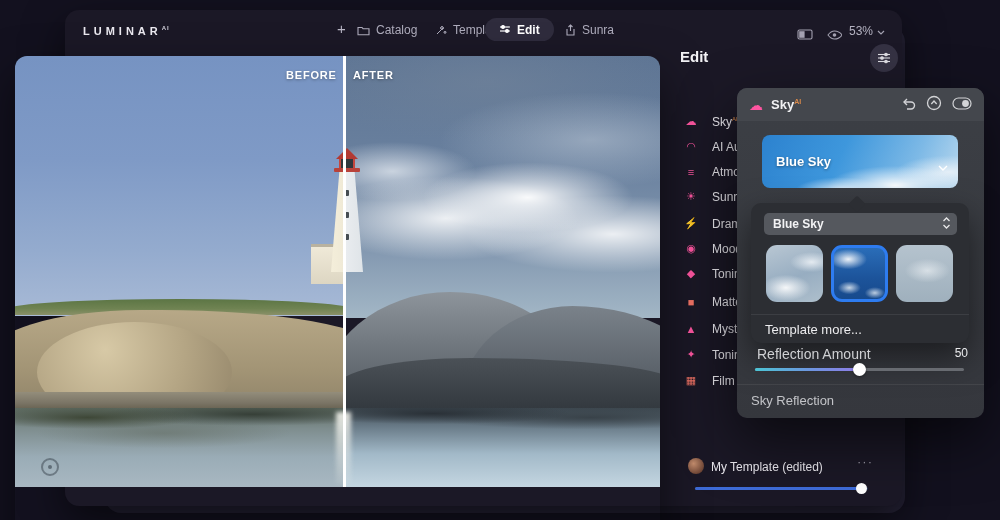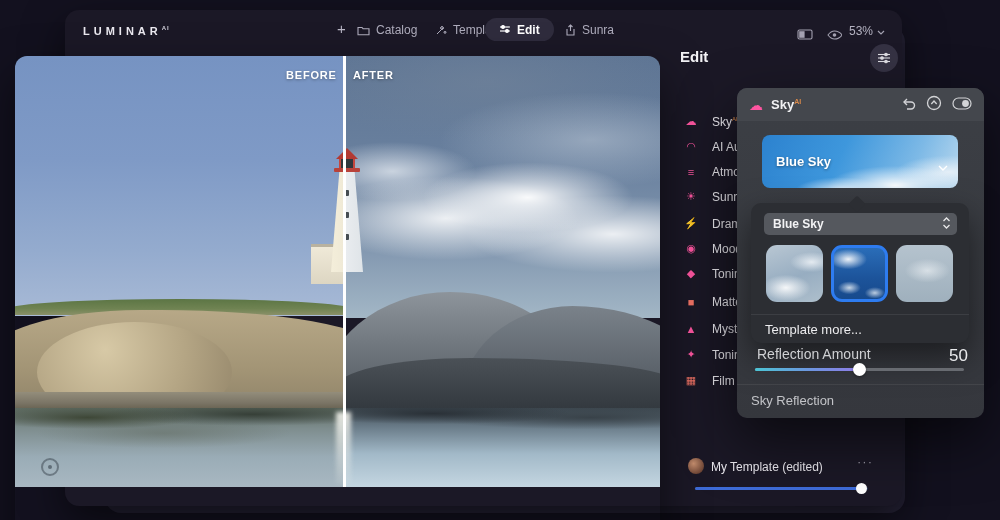--- a/index.html
+++ b/index.html
@@ -153,21 +153,21 @@
       radial-gradient(ellipse 14px 8px at 80% 88%, rgba(240,246,250,.75), transparent 72%),
       linear-gradient(180deg,#2a6db8 0%, #1c539a 60%, #174a8c 100%); }
   .dd-thumb.t3 { left:145px;
     background:
       radial-gradient(ellipse 30px 16px at 55% 45%, rgba(245,248,250,.6), transparent 75%),
       linear-gradient(180deg,#b5c3ce 0%, #9fb0bd 100%); }
   .dd-divider { left:0; top:111px; width:218px; height:1px; background:rgba(255,255,255,.08); }
   .dd-download { left:14px; top:119px; color:#ededef; font-size:13px; }
 
   .refl-label { left:20px; top:258px; color:#cfd0d3; font-size:14px; }
-  .refl-value { right:16px; top:258px; color:#e9eaec; font-size:17px; }
+  .refl-value { right:16px; top:258px; color:#e9eaec; font-size:12px; }
   .refl-slider { left:18px; top:280px; width:209px; height:3px; border-radius:2px; background:#686b71; }
   .refl-fill { width:50%; height:100%; border-radius:2px;
                background:linear-gradient(90deg,#4cc4d4 0%, #6f93e0 55%, #8f7ce6 100%); }
   .refl-thumb { left:calc(50% - 6.5px); top:-5px; width:13px; height:13px; border-radius:50%; background:#ffffff;
                 box-shadow:0 1px 3px rgba(0,0,0,.4); }
   .popup-divider { left:0; top:296px; width:247px; height:1px; background:rgba(255,255,255,.07); }
   .section-label { left:14px; top:305px; color:#c3c4c8; font-size:13px; }
 </style>
 </head>
 <body>

